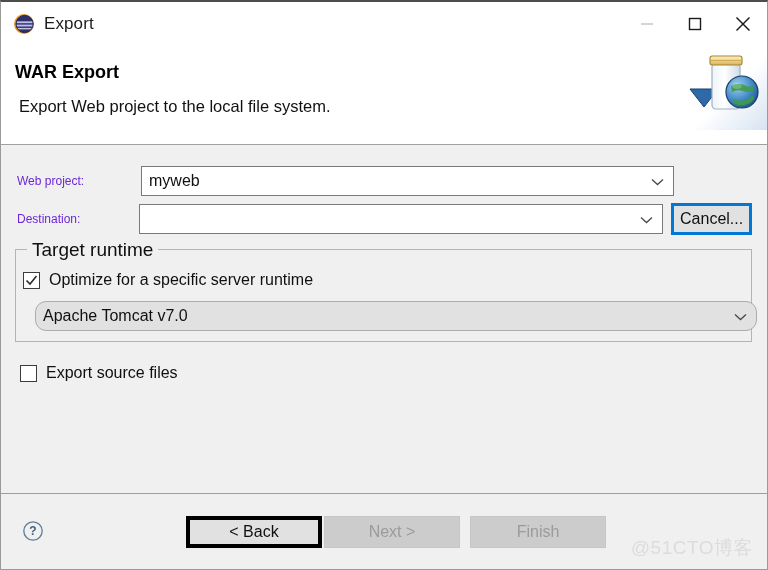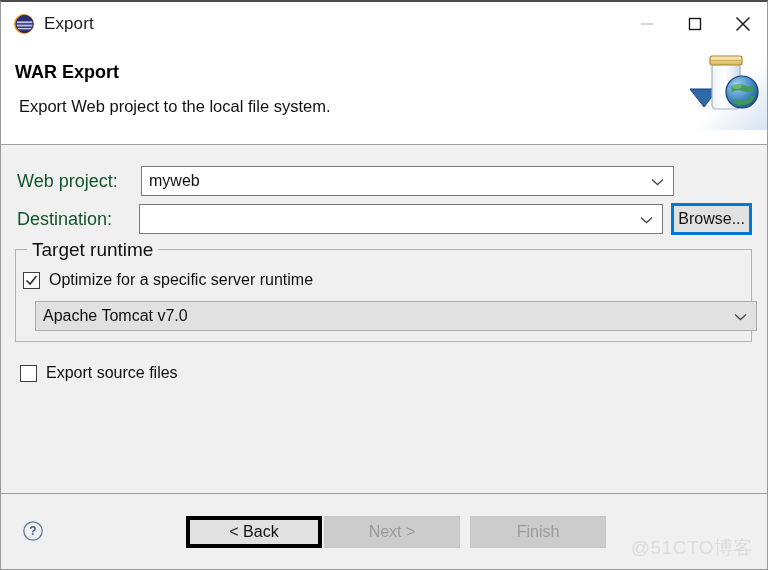--- a/index.html
+++ b/index.html
@@ -92,22 +92,22 @@
     width: 85px; height: 85px;
   }
 
   
   .form-row {
     position: absolute;
     display: flex;
     align-items: center;
   }
   .field-label {
-    font-size: 18px;
-    color: #14532d;
+    font-size: 12px;
+    color: #6d28d9;
     white-space: nowrap;
   }
 
   .combo {
     position: relative;
     box-sizing: border-box;
     background: #ffffff;
     border: 1px solid #7a7a7a;
     height: 30px;
     display: flex;
@@ -326,36 +326,36 @@
   <div class="form-row" style="left:16px; top:201px; width:735px;">
     <div class="field-label" style="width:112px;">Destination:</div>
     <div class="combo" style="width:533px;">
       <span class="combo-value" placeholder=""></span>
       <span class="chev">
         <svg width="13" height="8" viewBox="0 0 13 8">
           <polyline points="1,1.5 6.5,6.5 12,1.5" fill="none" stroke="#4a4a4a" stroke-width="1.3"></polyline>
         </svg>
       </span>
     </div>
-    <div class="btn focused" style="width:82px; height:32px; margin-left:8px;">Browse...</div>
+    <div class="btn focused" style="width:82px; height:32px; margin-left:8px;">Cancel...</div>
   </div>
 
   <div class="groupbox" style="left:14px; top:247px; width:737px; height:93px;">
     <span class="groupbox-legend">Target runtime</span>
 
     <div class="checkrow" style="left:7px; top:21px;">
       <span class="checkbox">
         <svg width="13" height="13" viewBox="0 0 13 13">
           <polyline points="1.5,6.5 5,10 11.5,2" fill="none" stroke="#2b2b2b" stroke-width="1.6"></polyline>
         </svg>
       </span>
       <span class="cb-label">Optimize for a specific server runtime</span>
     </div>
 
-    <div class="combo readonly" style="position:absolute; left:7px; top:51px; width:722px; height:30px;">
+    <div class="combo readonly" style="position:absolute; left:7px; top:51px; width:722px; height:30px;border-radius:11px;">
       <span class="combo-value">Apache Tomcat v7.0</span>
       <span class="chev">
         <svg width="13" height="8" viewBox="0 0 13 8">
           <polyline points="1,1.5 6.5,6.5 12,1.5" fill="none" stroke="#4a4a4a" stroke-width="1.3"></polyline>
         </svg>
       </span>
     </div>
   </div>
 
   <div class="checkrow" style="left:19px; top:362px;">

